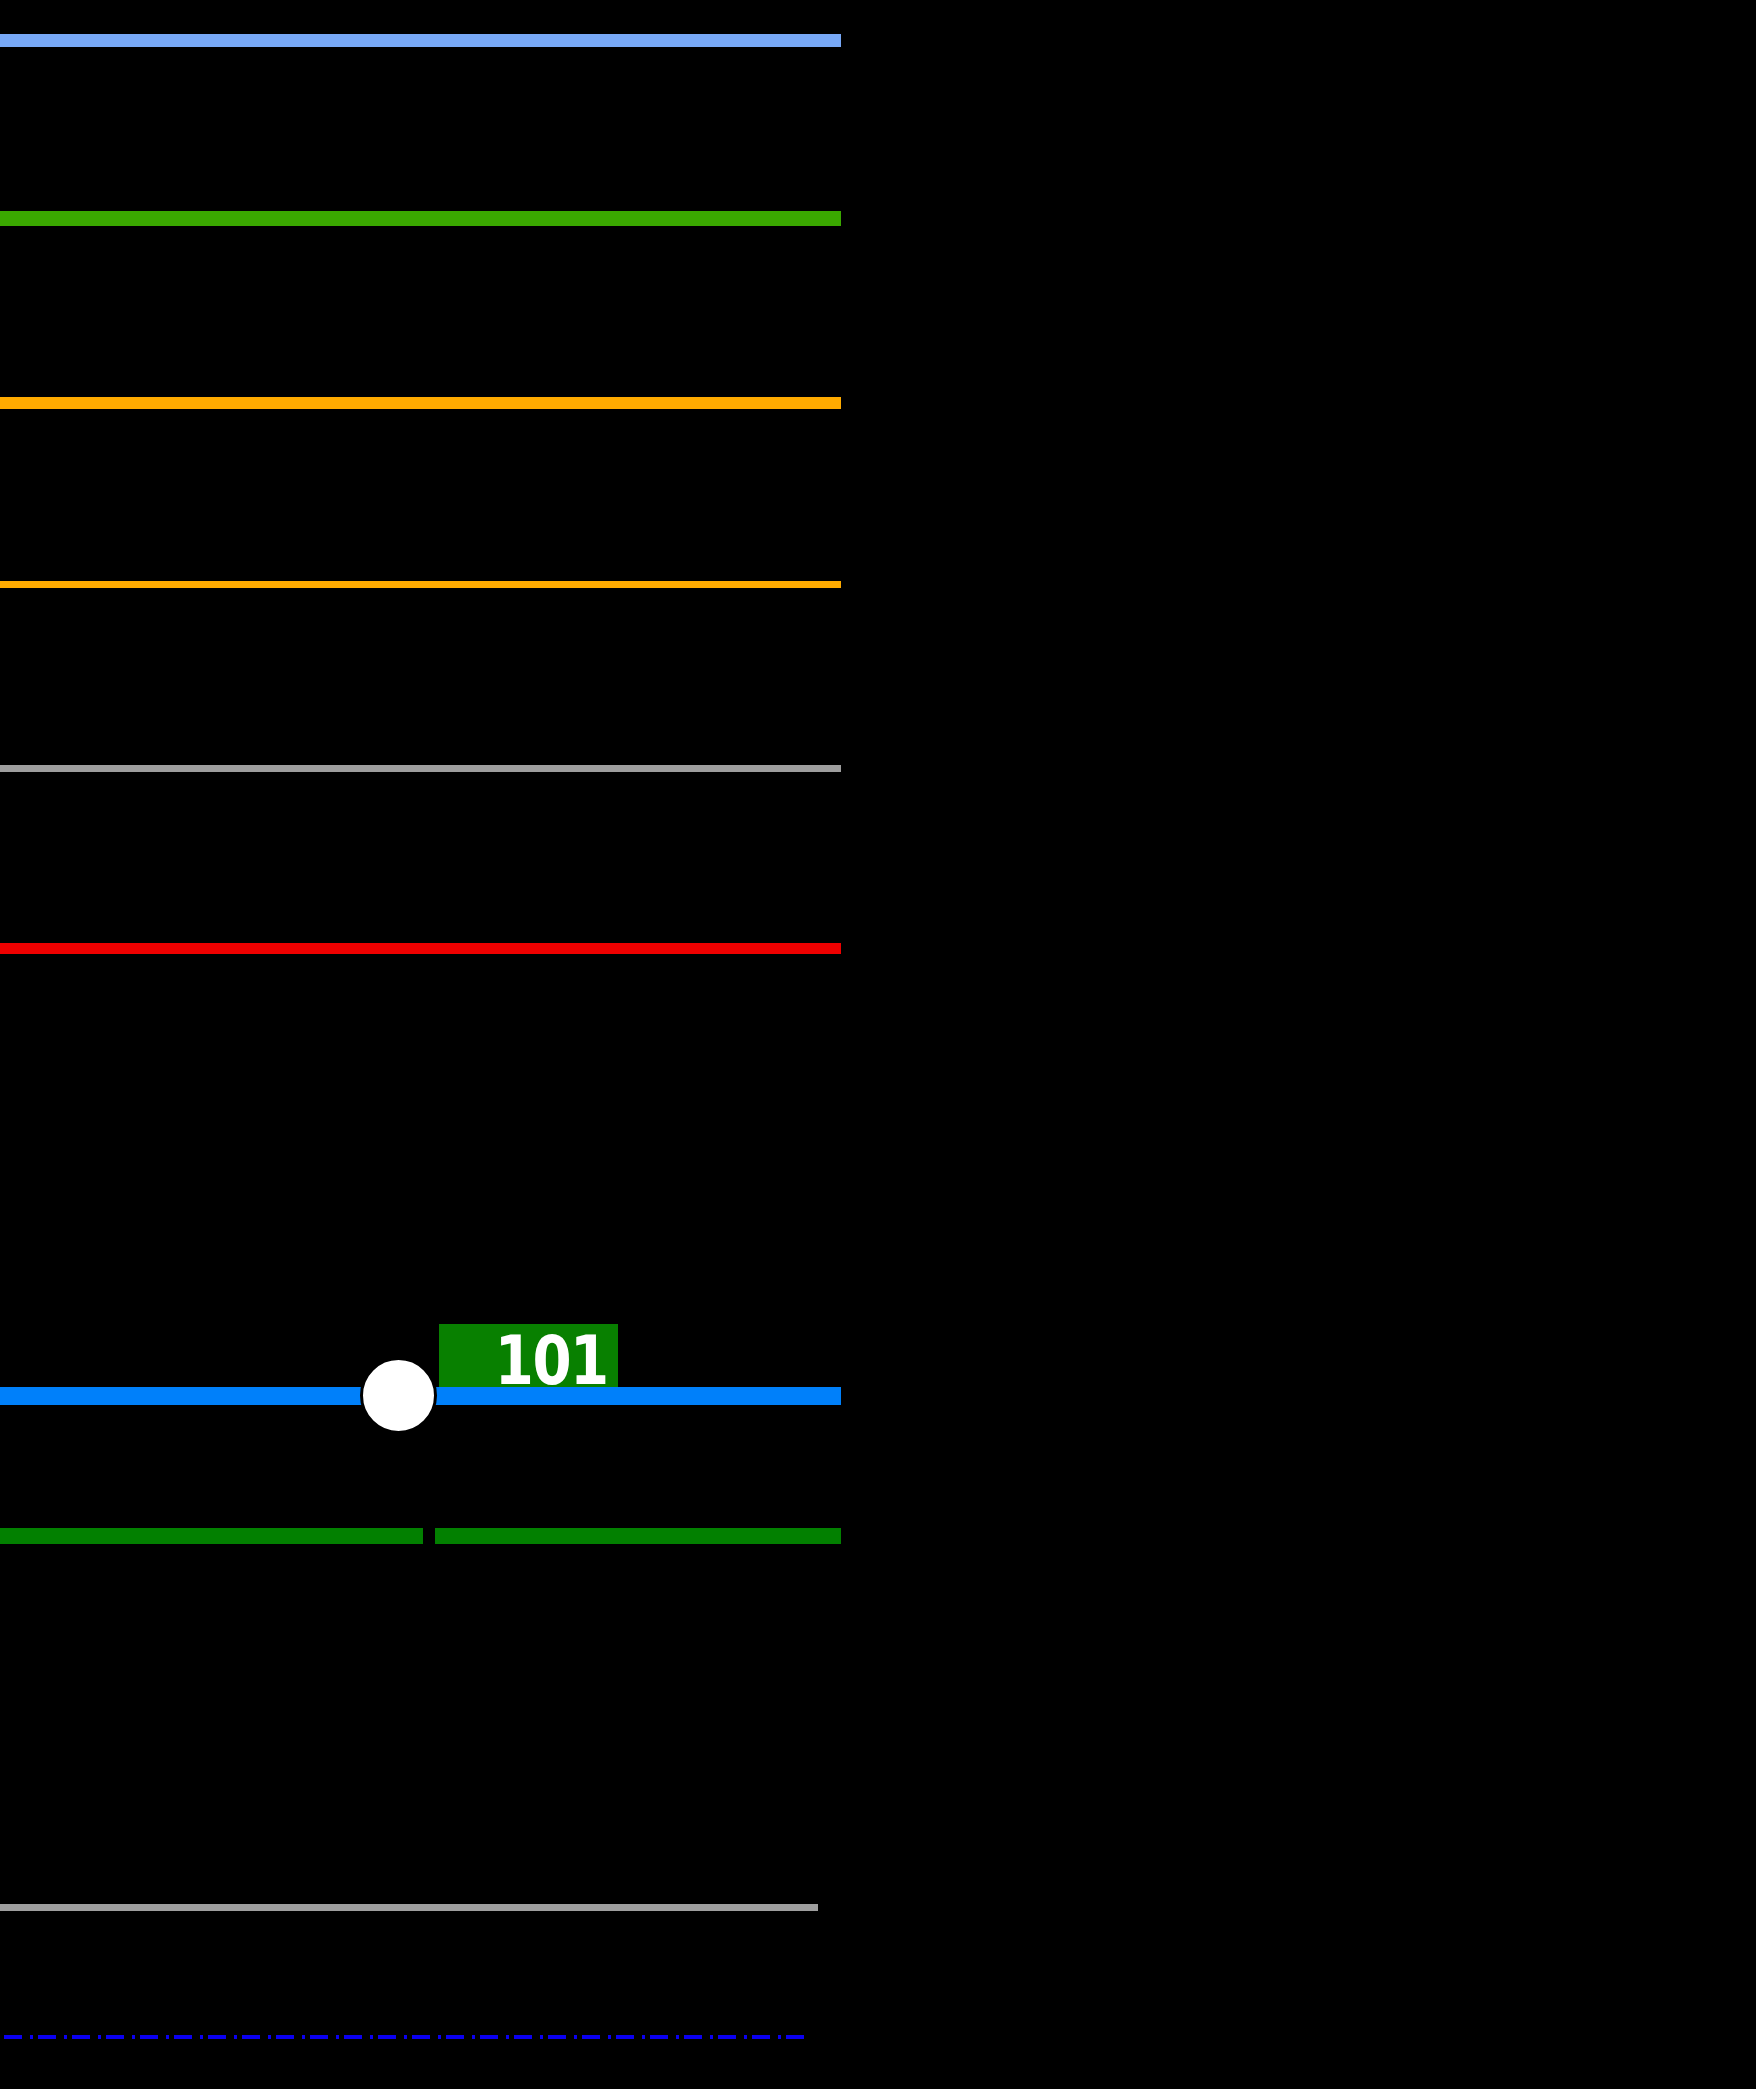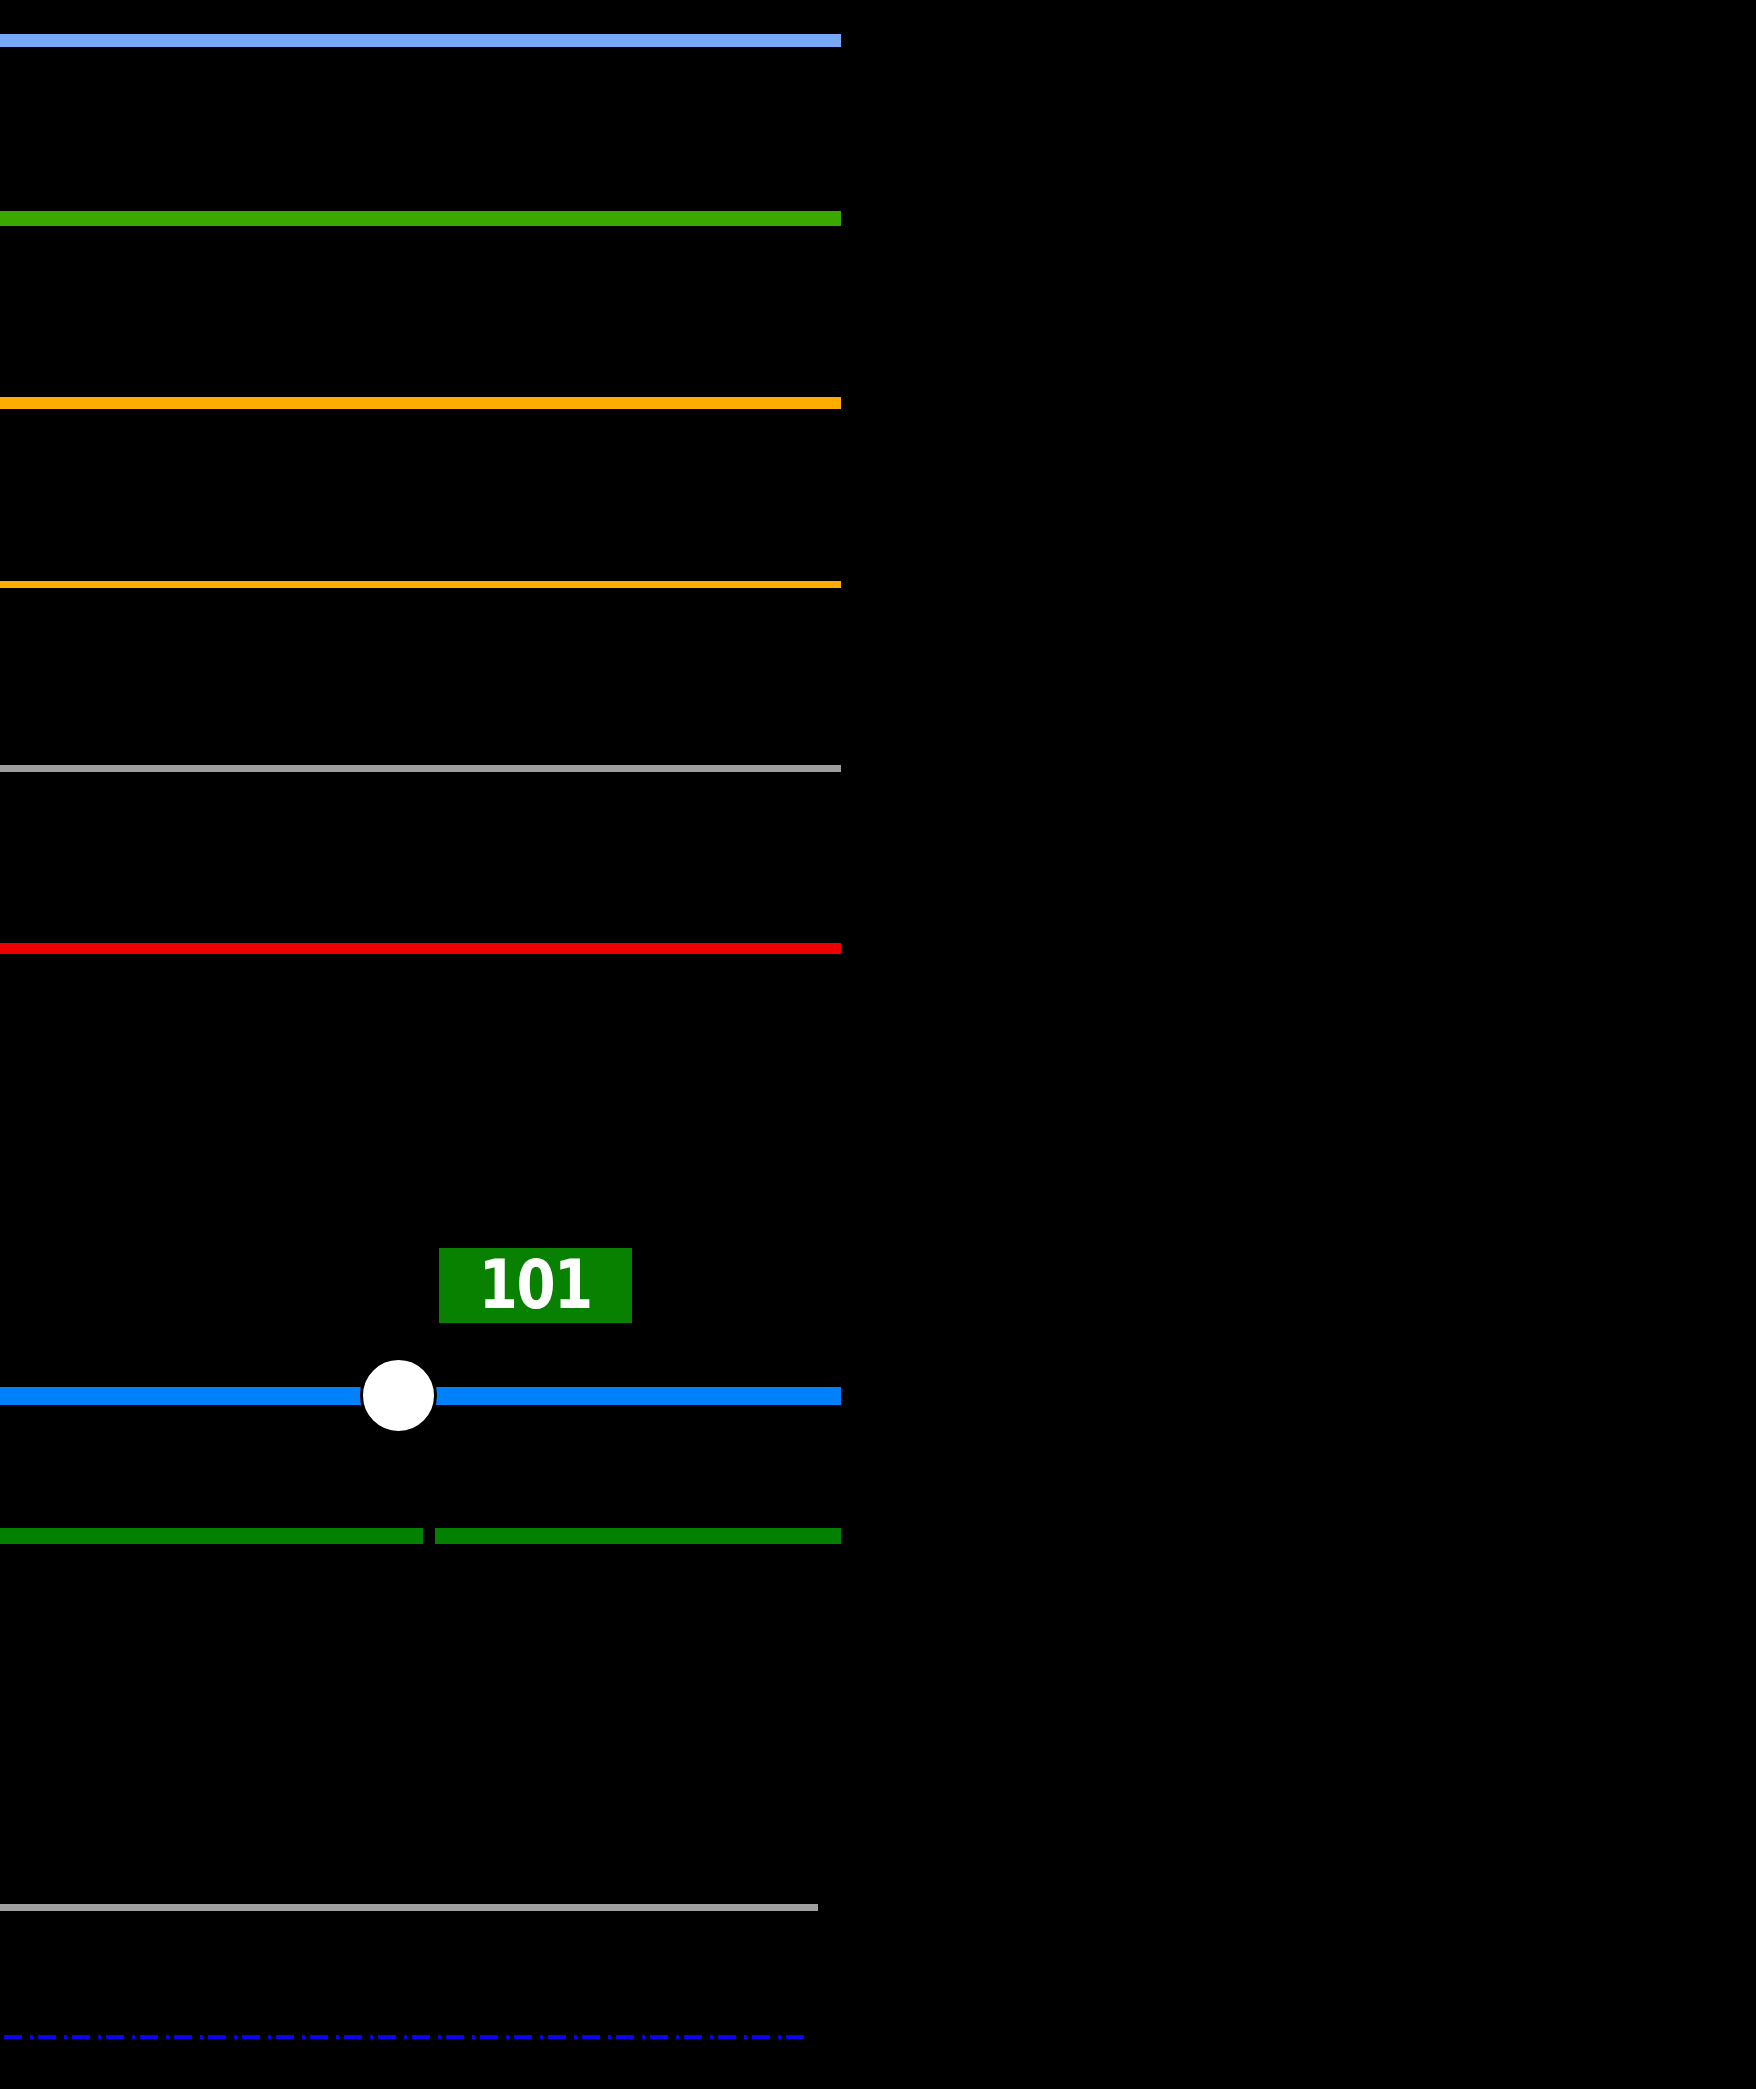--- a/index.html
+++ b/index.html
@@ -19,26 +19,26 @@
     inset: 0;
     background: #000;
   }
   .road-line {
     position: absolute;
     left: 0;
   }
   .shield {
     position: absolute;
     left: 439px;
-    top: 1248px;
-    width: 193px;
+    top: 1324px;
+    width: 179px;
     height: 75px;
     display: flex;
     align-items: center;
-    justify-content: center;
+    justify-content: flex-end;
   }
   .shield-label {
     font-weight: bold;
     font-size: 67px;
     line-height: 1;
     letter-spacing: -1.8px;
     transform: scaleX(0.84);
     font-family: "DejaVu Sans", sans-serif;
   }
   .junction-marker {

